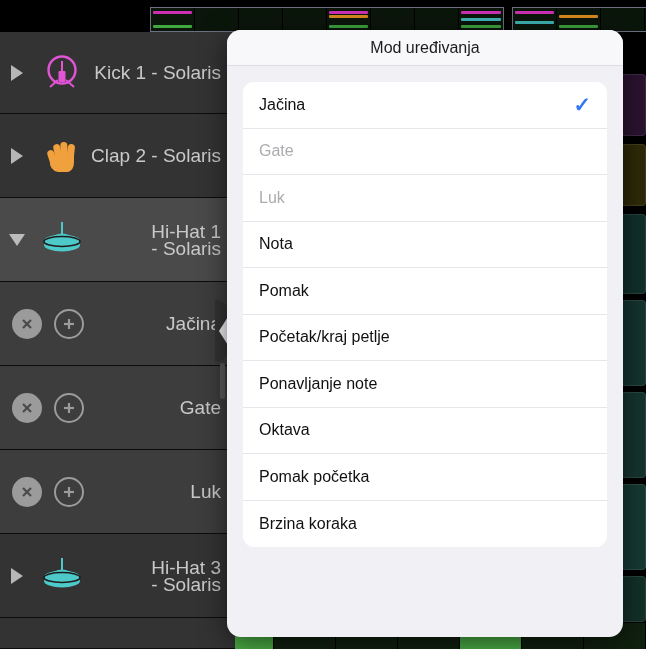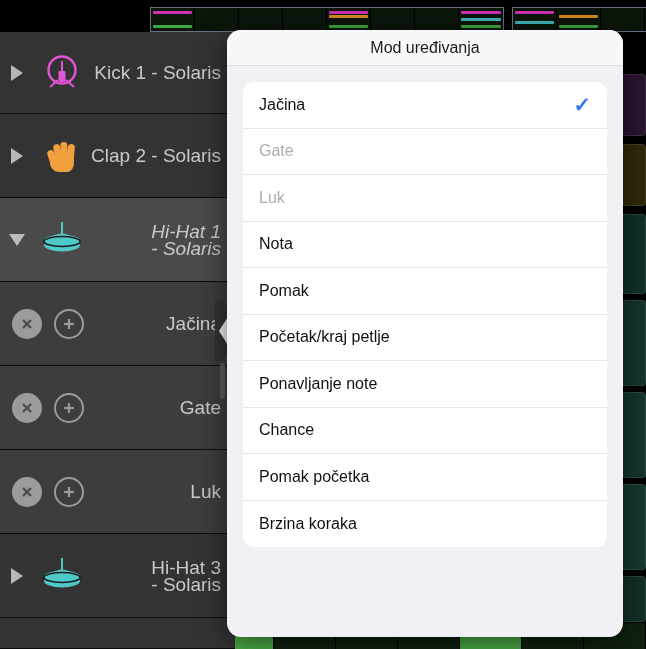--- a/index.html
+++ b/index.html
@@ -227,21 +227,21 @@
               <rect x="9" y="16" width="7" height="18" rx="3.5" transform="rotate(-18 12 25)"></rect>
               <rect x="15" y="10" width="7" height="24" rx="3.5" transform="rotate(-12 18 22)"></rect>
               <rect x="21" y="8" width="7" height="26" rx="3.5" transform="rotate(-4 24 21)"></rect>
               <rect x="27" y="10" width="7" height="24" rx="3.5" transform="rotate(6 30 22)"></rect>
               <path d="M10 26 Q9 36 18 38 L28 38 Q34 36 34 28 L34 22 L10 22 Z"></path>
             </g>
           </svg>
         </div>
         <div class="tlabel">Clap 2 - Solaris</div>
       </div>
-      <div class="trow sel" style="height: 84px; font-style: italic;">
+      <div class="trow sel" style="height: 84px;">
         <div class="disc">
           <span class="tri down"></span>
         </div>
         <div class="ticon">
           <svg width="46" height="40" viewBox="0 0 46 40">
             <rect x="22" y="2" width="2" height="12" fill="#4ec9c9"></rect>
             <ellipse cx="23" cy="25" rx="18" ry="6.5" fill="#4ec9c9"></ellipse>
             <ellipse cx="23" cy="21" rx="18" ry="6.5" fill="#4ec9c9"></ellipse>
             <path d="M8 21 Q23 6 38 21 Z" fill="#4ec9c9"></path>
             <ellipse cx="23" cy="21.5" rx="18" ry="5" fill="none" stroke="#1d1d1d" stroke-width="1.6"></ellipse>
@@ -352,21 +352,21 @@
           <div class="pop-item">
             <span class="lbl">Pomak</span>
           </div>
           <div class="pop-item">
             <span class="lbl">Početak/kraj petlje</span>
           </div>
           <div class="pop-item">
             <span class="lbl">Ponavljanje note</span>
           </div>
           <div class="pop-item">
-            <span class="lbl">Chance</span>
+            <span class="lbl">Oktava</span>
           </div>
           <div class="pop-item">
             <span class="lbl">Pomak početka</span>
           </div>
           <div class="pop-item">
             <span class="lbl">Brzina koraka</span>
           </div>
         </div>
     </div>
   </div>

